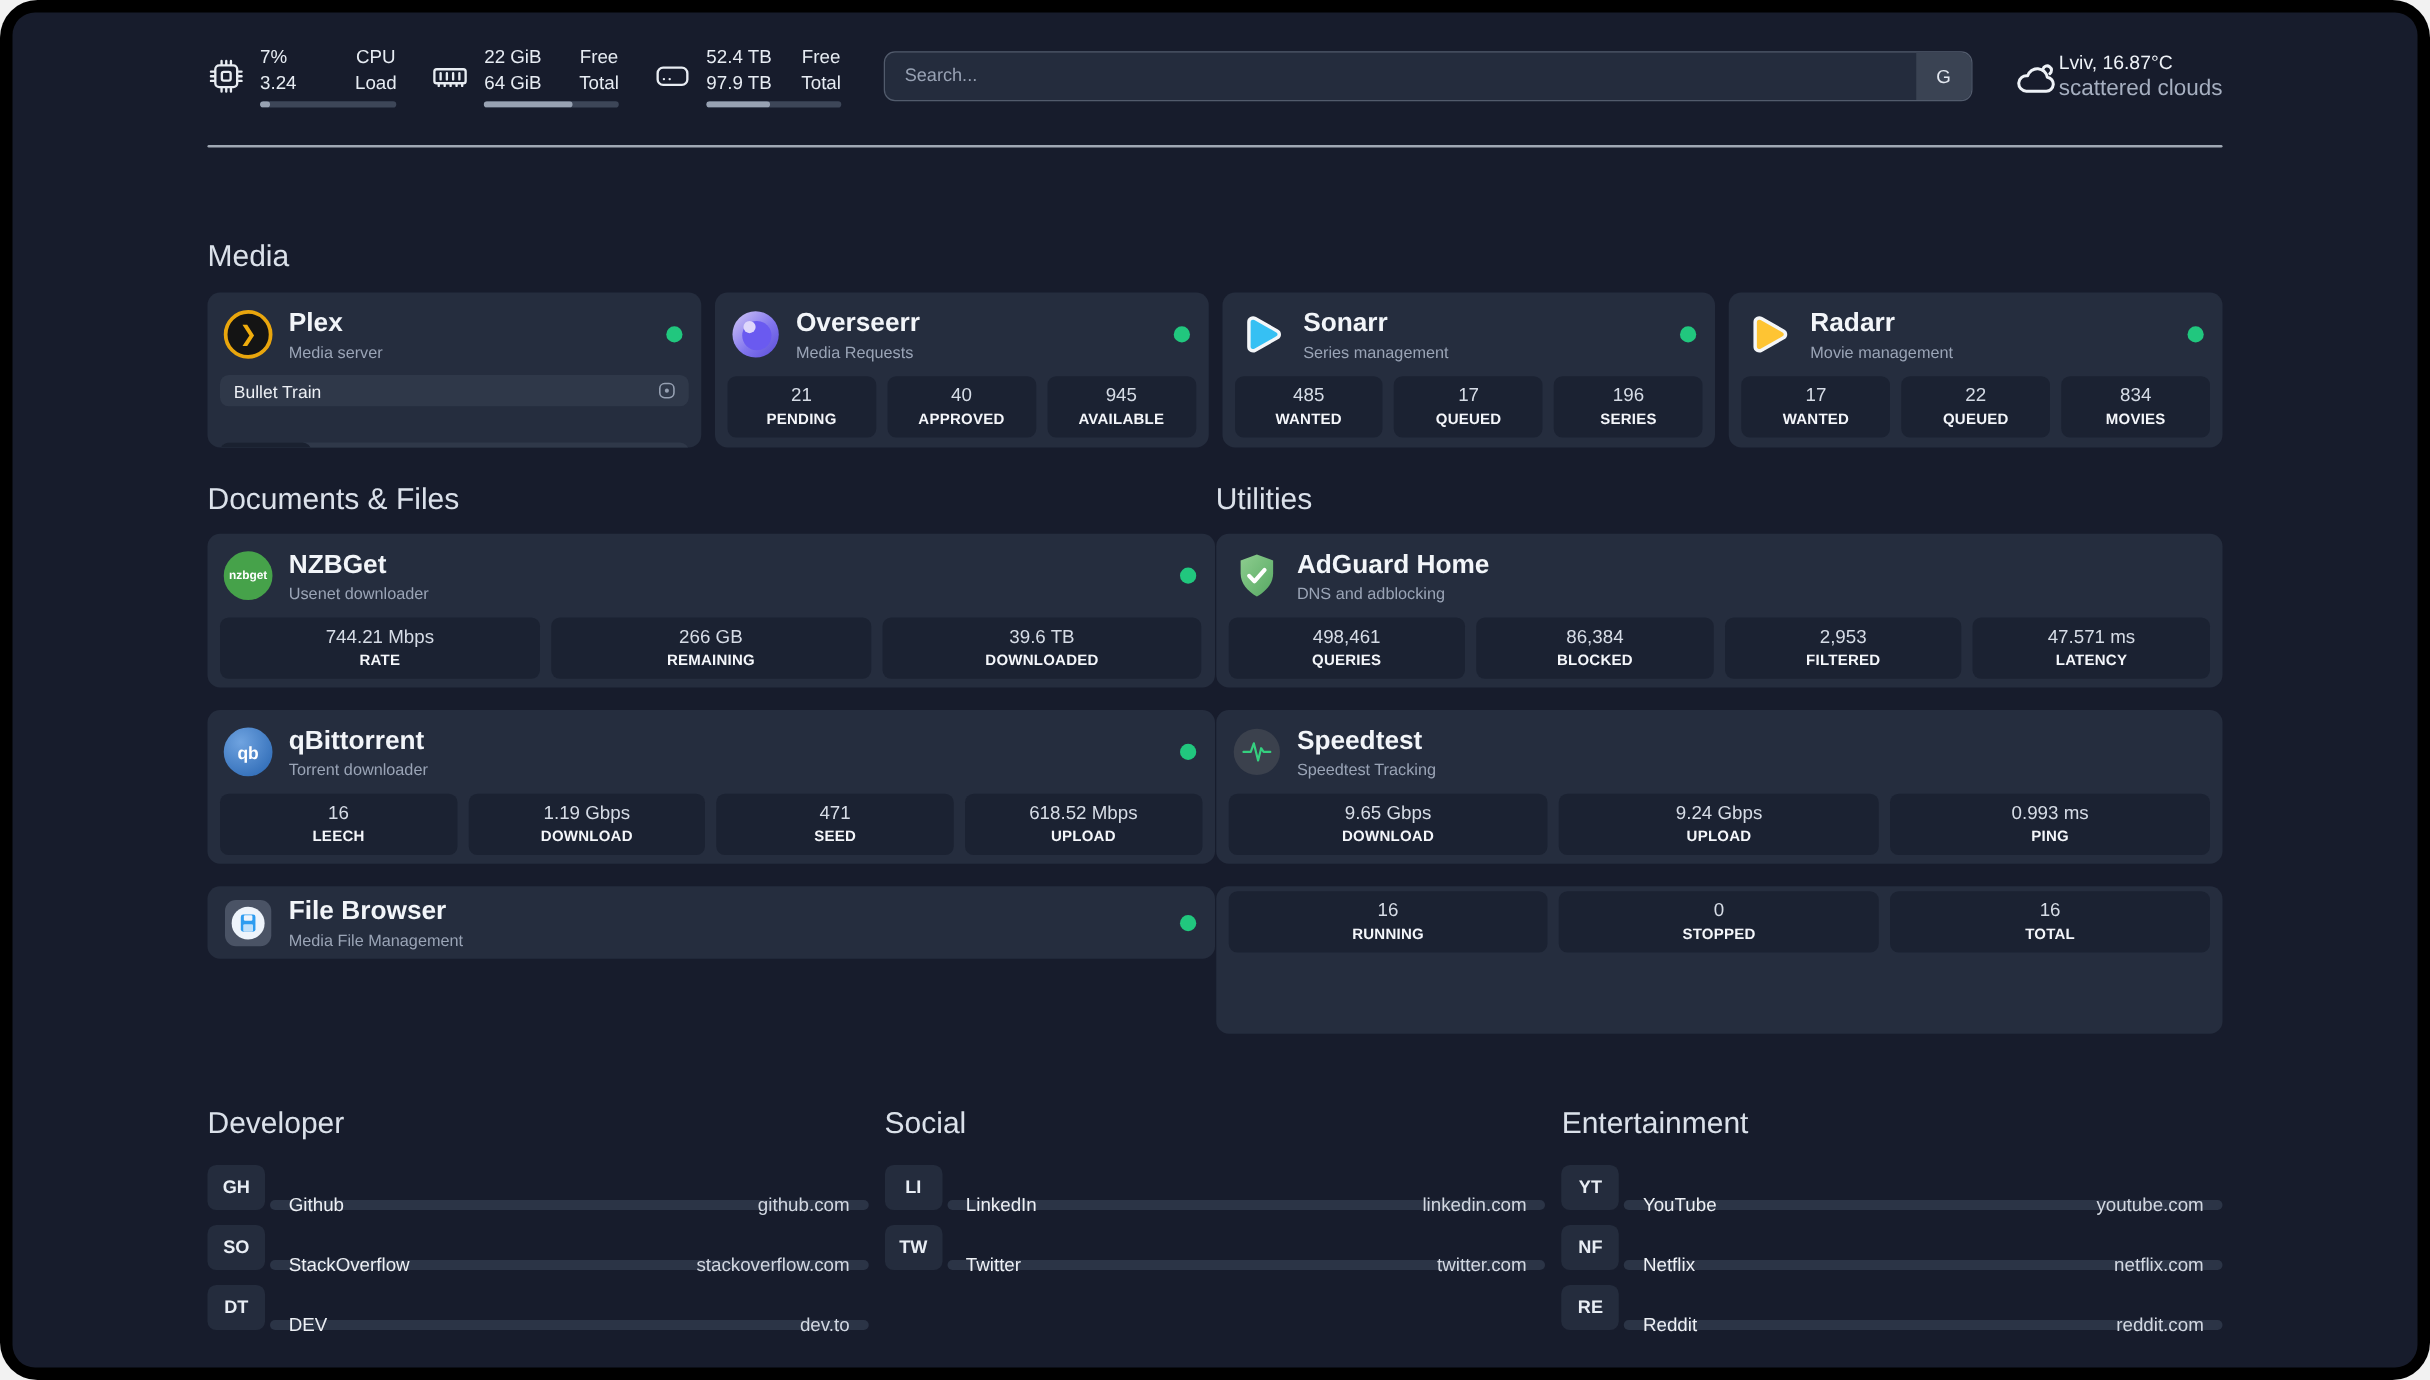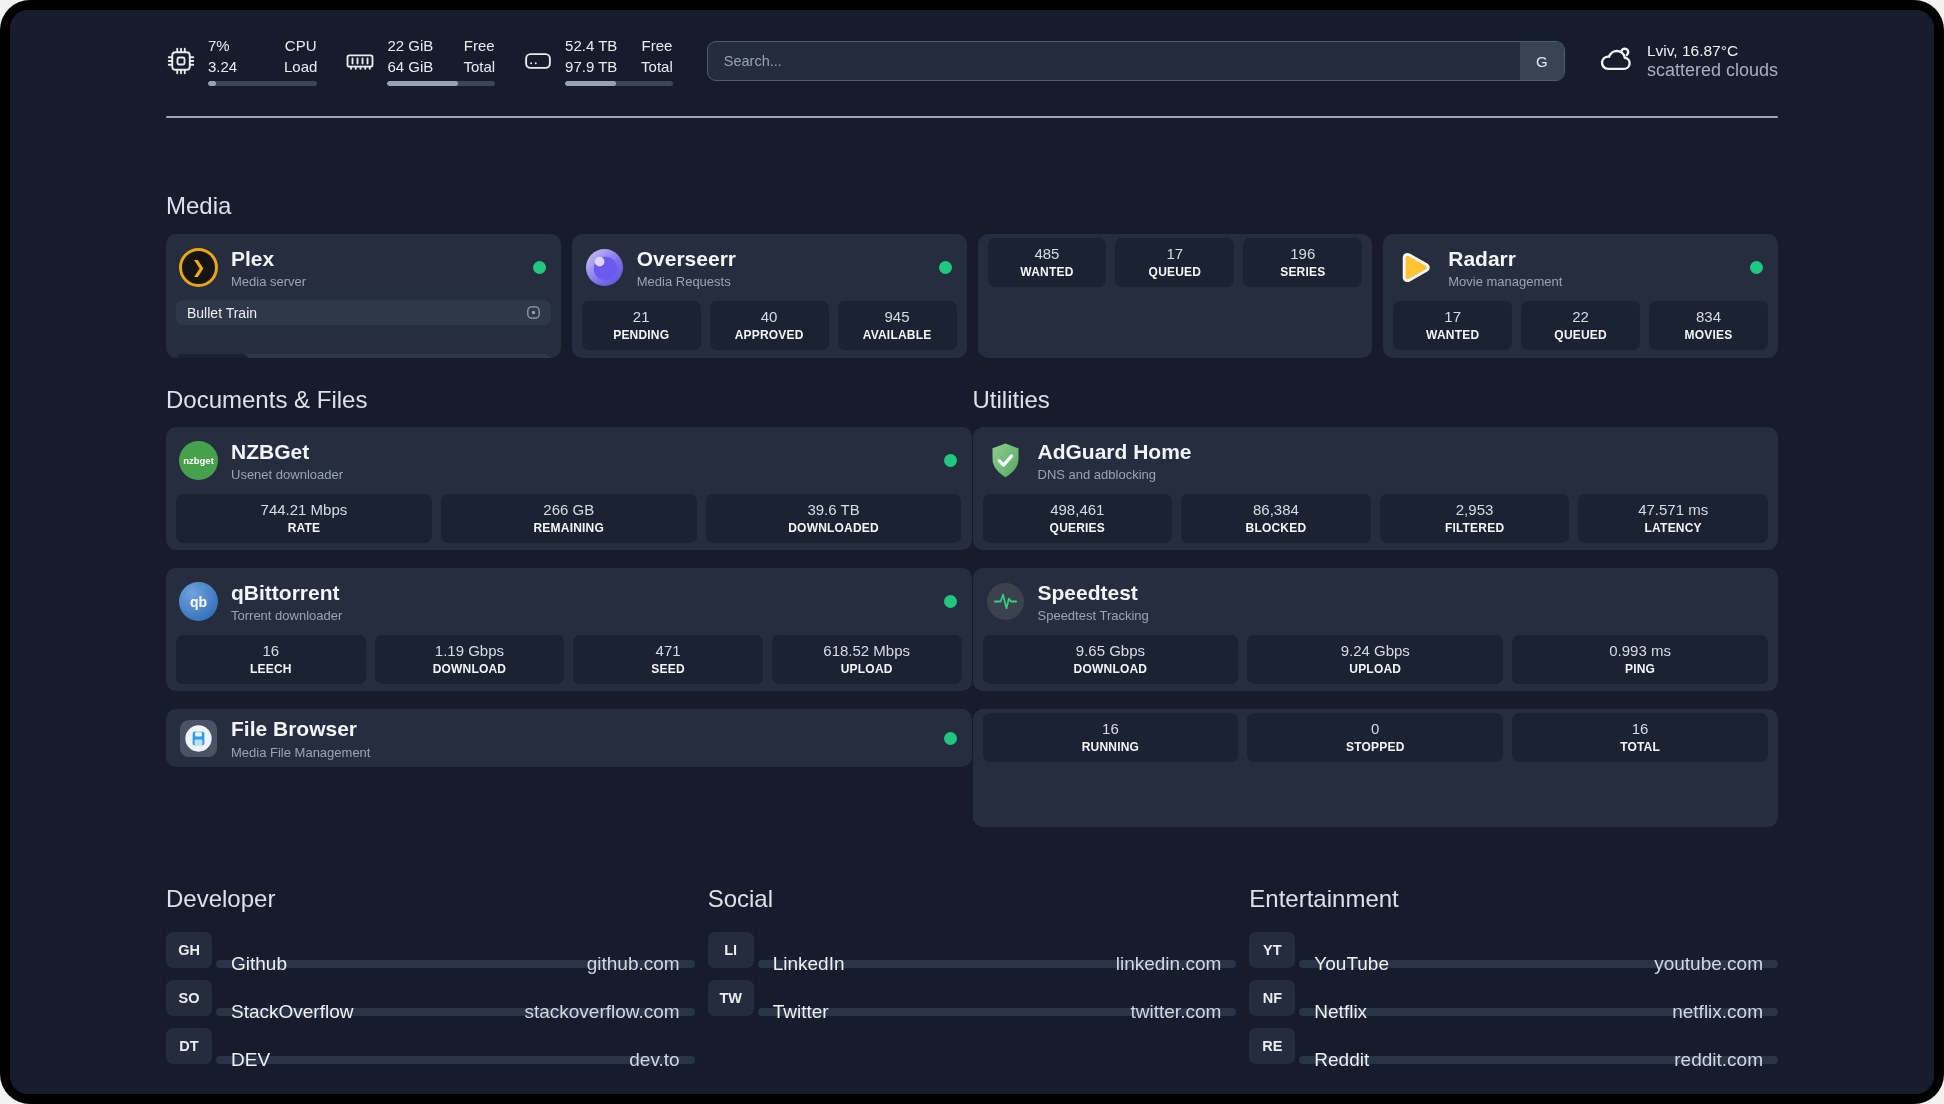--- a/index.html
+++ b/index.html
@@ -20,21 +20,21 @@
   .syscol.vals { min-width:56px; }
   .syscol.labs { text-align:center; }
   .sysbar { height:5px; border-radius:3px; background:#3d4658; margin-top:4px; overflow:hidden; }
   .sysbar i { display:block; height:100%; background:#98a2b3; border-radius:3px; }
 
   .search { flex:1; margin:0 33px 0 34px; position:relative; height:40px; }
   .search input { width:100%; height:100%; background:#242c3d; border:1px solid #525b6c; border-radius:9px; padding:0 56px 0 16px; color:#dfe5ee; font-size:14.5px; font-family:inherit; outline:none; }
   .search input::placeholder { color:#98a2b4; }
   .engine { position:absolute; right:1px; top:1px; bottom:1px; width:44px; background:#3a4353; border:none; border-radius:0 8px 8px 0; color:#e3e8f0; font-size:15px; font-weight:500; cursor:pointer; font-family:inherit; }
 
-  .weather { display:flex; gap:13px; align-items:flex-start; }
+  .weather { display:flex; align-items:flex-end; }
   .weather svg { width:36px; height:36px; display:block; }
   .wloc { font-size:15.5px; color:#eef2f7; line-height:1.25; }
   .wcond { font-size:18px; color:#a6afc0; }
 
   .divider { margin-top:31px; height:2px; background:#b9c1cd; opacity:.85; border-radius:1px; }
 
   
   h2 { font-size:24px; font-weight:500; color:#dbe1ea; line-height:28px; }
   .h-media { margin-top:74px; margin-bottom:14px; }
 
@@ -70,21 +70,21 @@
   .card.wide { height:123px; }
   .card.compact { height:58px; display:flex; align-items:center; }
   .card.compact .chead { flex:1; padding:0 15px 0 13px; }
   .card.portainer { height:118px; }
 
   
   .links { margin-top:58px; display:grid; grid-template-columns:1fr 1fr 1fr; gap:13px; align-items:start; }
   .links h2 { margin-bottom:19px; }
   .linkrow { display:flex; gap:4px; margin-bottom:12px; height:36px; cursor:pointer; }
   .badge { width:46px; flex:none; background:#242c3d; border-radius:7px; display:flex; align-items:center; justify-content:center; font-size:14.5px; font-weight:700; color:#e8edf4; }
-  .pill { flex:1; background:var(--pill-bg,#2b3446); border-radius:7px; display:flex; align-items:center; padding:0 15px; font-size:19px;margin-top:28px; }
+  .pill { flex:1; background:var(--pill-bg,#2b3446); border-radius:7px; display:flex; align-items:center; padding:0 15px; font-size:15px;margin-top:28px; }
   .pill .name { color:#eef1f6; }
   .pill .domain { margin-left:auto; color:#d2d8e2; }
 
   
   .circle-logo { width:39px; height:39px; border-radius:50%; display:flex; align-items:center; justify-content:center; }
   .plex-logo { background:#141414; border:3px solid #e9a60d; color:#f0ad0d; font-size:17px; font-weight:700; }
   .nzb-logo { background:#46a24a; color:#fff; font-size:9.5px; font-weight:700; }
   .qb-logo { background:radial-gradient(circle at 35% 30%, #6fa3e0, #2563b0); color:#fff; font-size:14px; font-weight:600; }
 </style>
 </head>
@@ -256,20 +256,32 @@
                 <div class="l">APPROVED</div>
         </div>
         <div class="stat">
           <div class="v">945</div>
                 <div class="l">AVAILABLE</div>
         </div>
       </div>
     </div>
 
     <div class="card">
+      <div class="chead">
+        <span class="appicon">
+          <svg viewBox="0 0 24 24">
+            <path d="M8.1 4.2 18.9 10.3c1.4.8 1.4 2.6 0 3.4L8.1 19.8c-1.4.8-3.1-.2-3.1-1.7V5.9c0-1.5 1.7-2.5 3.1-1.7z" fill="#36c0f3" stroke="#f4f6f8" stroke-width="1.7" stroke-linejoin="round"></path>
+          </svg>
+        </span>
+        <div>
+          <div class="ctitle">Sonarr</div>
+          <div class="csub">Series management</div>
+        </div>
+        <span class="dot"></span>
+      </div>
       <div class="stats">
         <div class="stat">
           <div class="v">485</div>
                 <div class="l">WANTED</div>
         </div>
         <div class="stat">
           <div class="v">17</div>
                 <div class="l">QUEUED</div>
         </div>
         <div class="stat">

